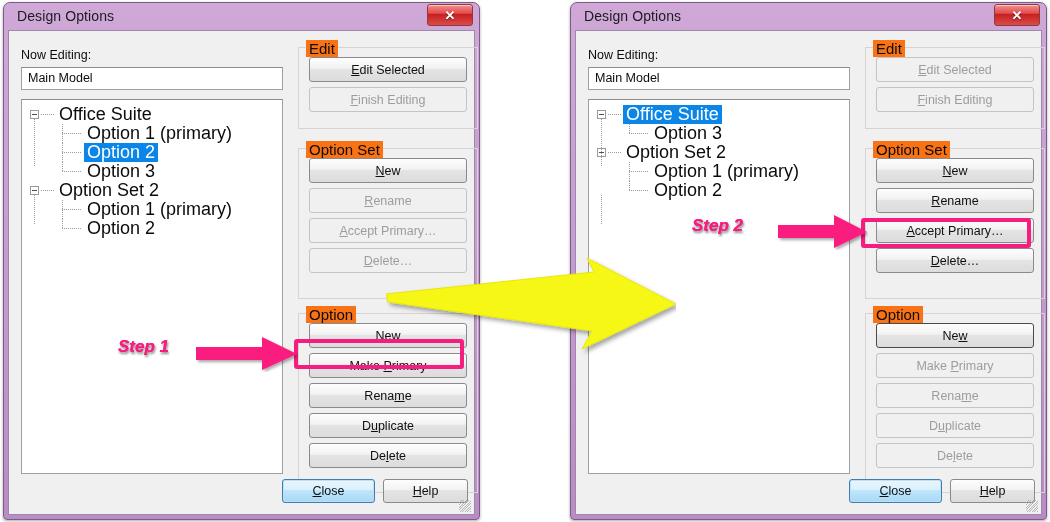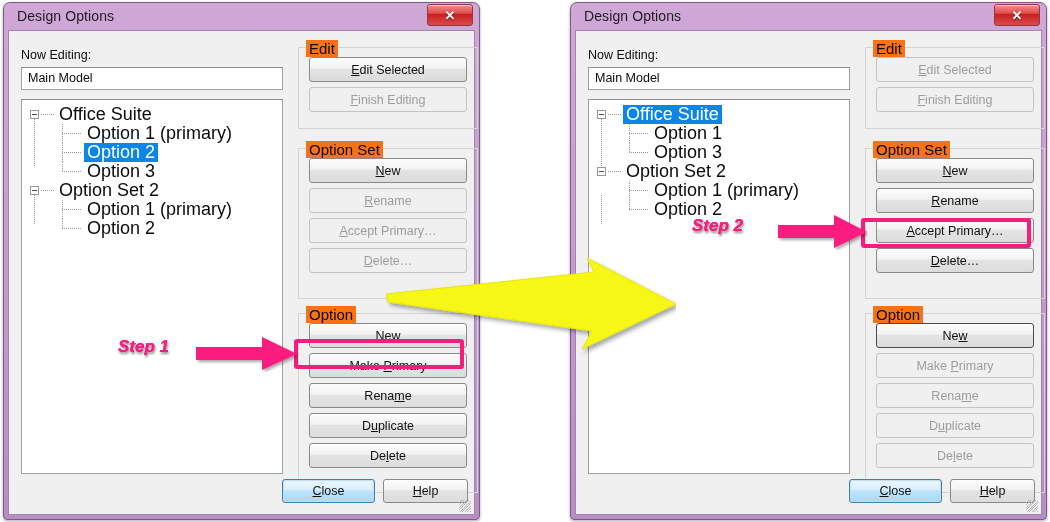--- a/index.html
+++ b/index.html
@@ -240,21 +240,20 @@
     </div>
 
     <div class="client">
 
       <div class="lbl" style="left:12px;top:17px;">Now Editing:</div>
 
       <div class="textfield" style="left:12px;top:36px;width:262px;height:23px;">Main Model</div>
 
       <div class="tree" id="tree-right" style="left:12px;top:68px;width:262px;height:375px;">
           <div class="tnode lvl0 sel"><div class="expander"></div><div class="dots-h" style="left: 19px; width: 13px;"></div><span class="txt">Office Suite</span></div>
-          <div class="tnode lvl1"><div class="dots-h" style="left: 40px; width: 20px;"></div><div class="dots-v" style="left: 40px; top: 0px; height: 19px;"></div><span class="txt">Option 1</span></div>
           <div class="tnode lvl1"><div class="dots-h" style="left: 40px; width: 20px;"></div><div class="dots-v" style="left: 40px; top: 0px; height: 10px;"></div><span class="txt">Option 3</span></div>
           <div class="tnode lvl0"><div class="expander"></div><div class="dots-h" style="left: 19px; width: 13px;"></div><span class="txt">Option Set 2</span></div>
           <div class="tnode lvl1"><div class="dots-h" style="left: 40px; width: 20px;"></div><div class="dots-v" style="left: 40px; top: 0px; height: 19px;"></div><span class="txt">Option 1 (primary)</span></div>
           <div class="tnode lvl1"><div class="dots-h" style="left: 40px; width: 20px;"></div><div class="dots-v" style="left: 40px; top: 0px; height: 10px;"></div><span class="txt">Option 2</span></div>
           <div class="dots-v" style="left: 12px; top: 19px; height: 48px;"></div>
           <div class="dots-v" style="left: 12px; top: 95px; height: 29px;"></div>
         </div>
 
       <div class="group" style="left:289px;top:16px;width:180px;height:82px;">
         <div class="gtitle">Edit</div>

